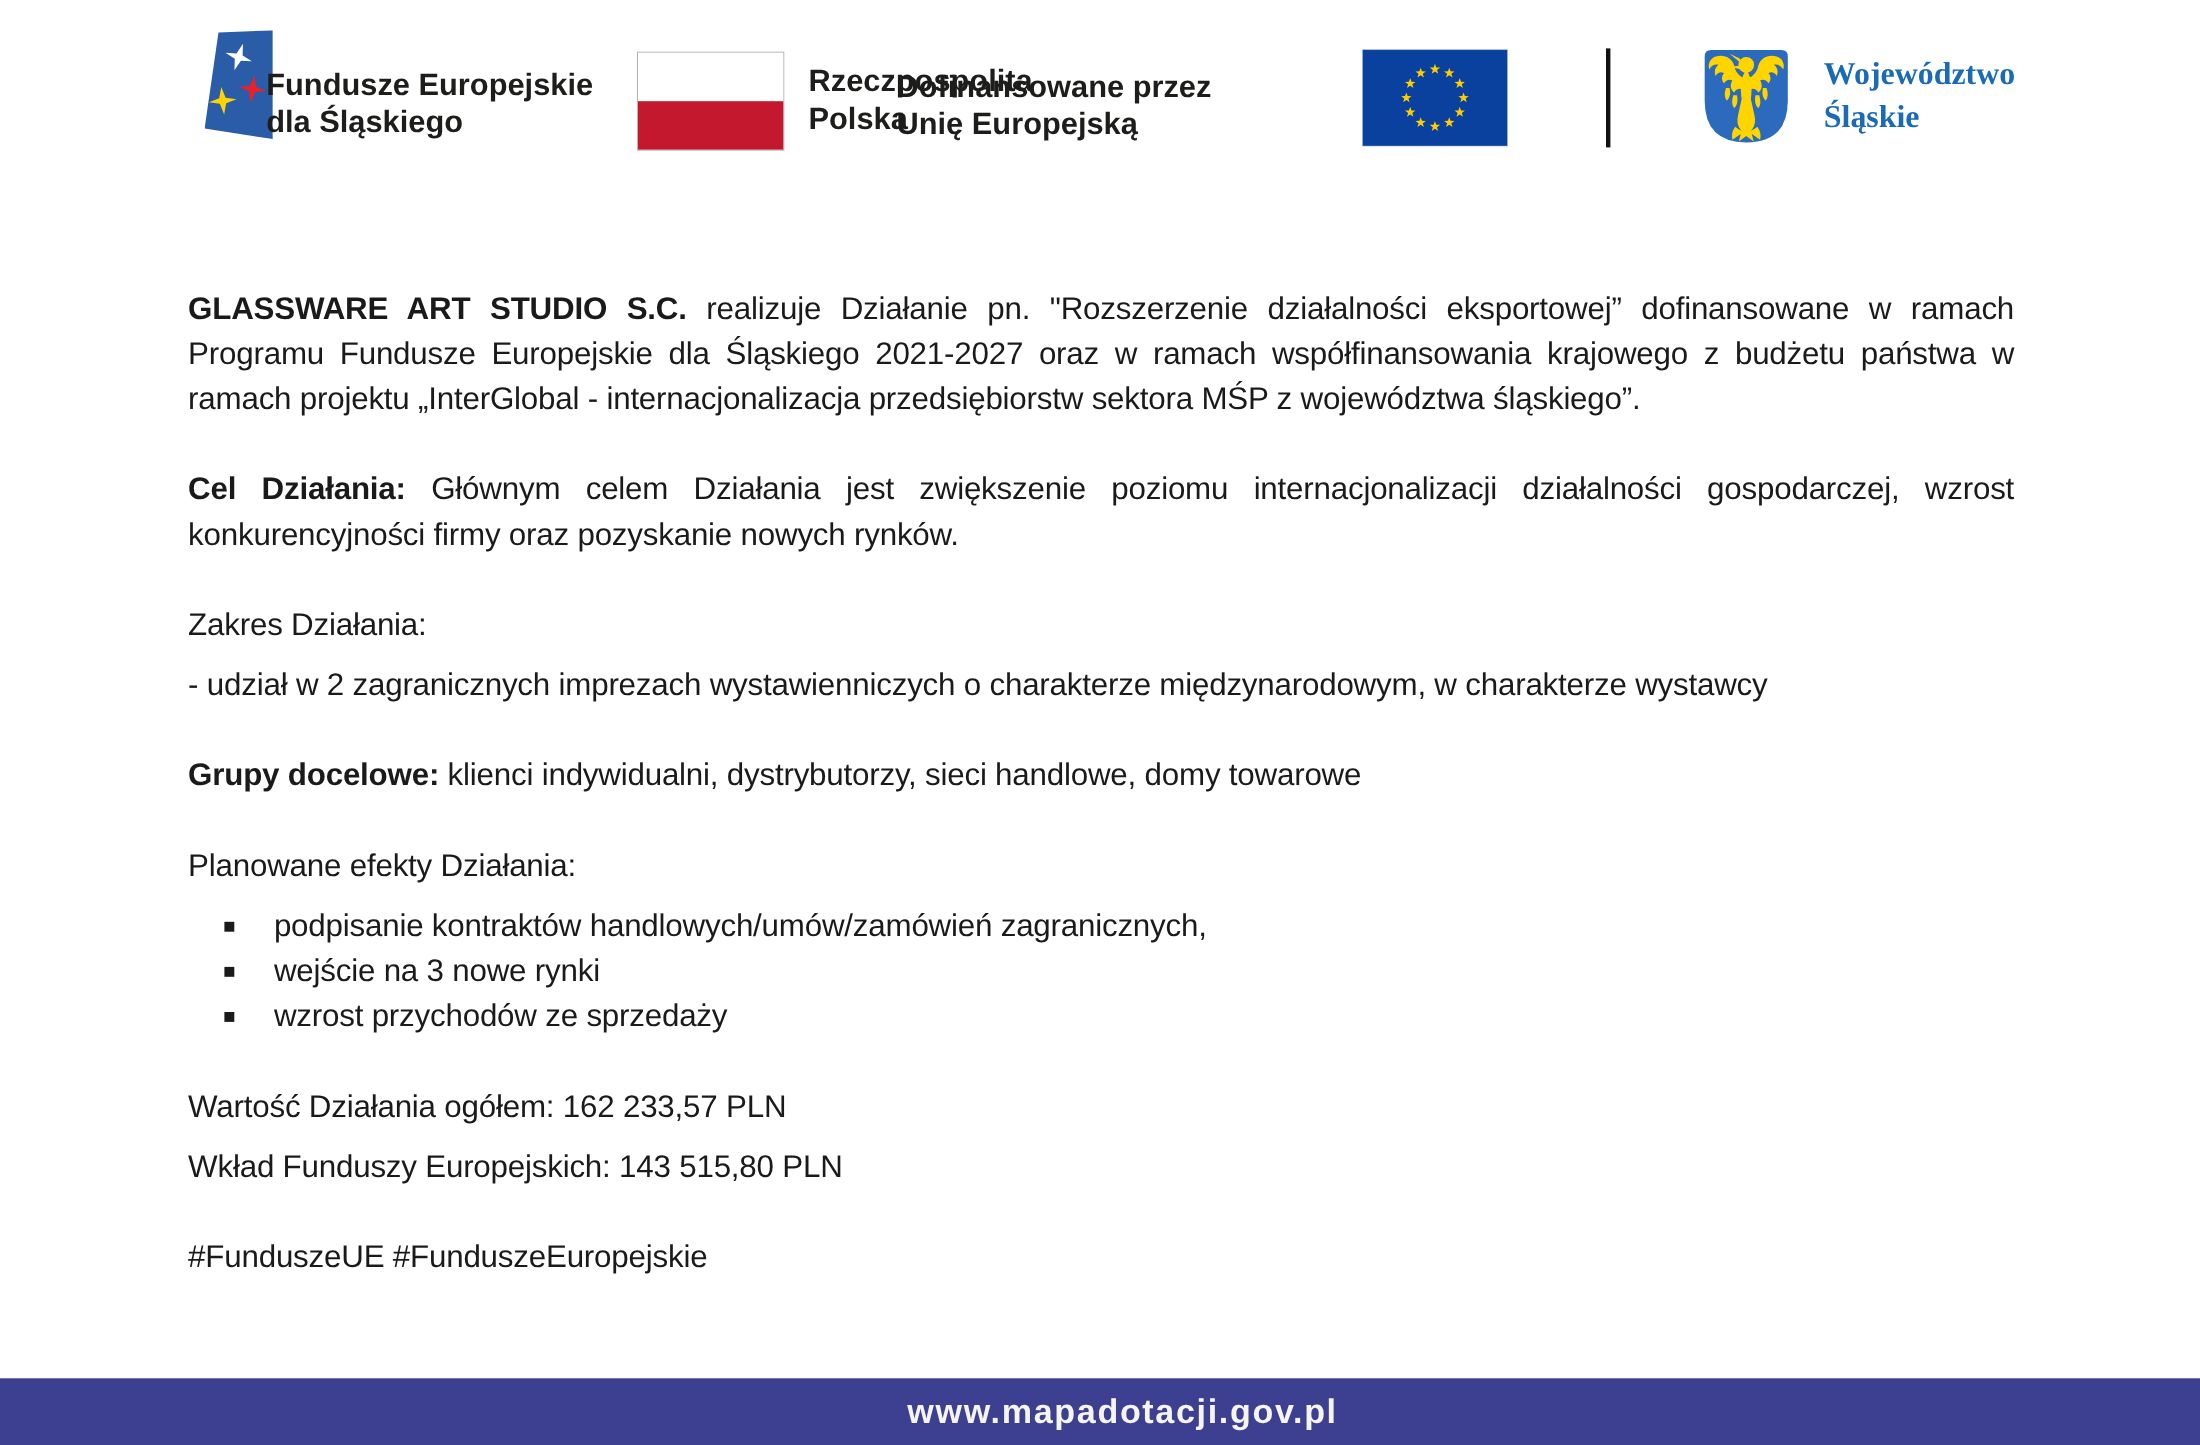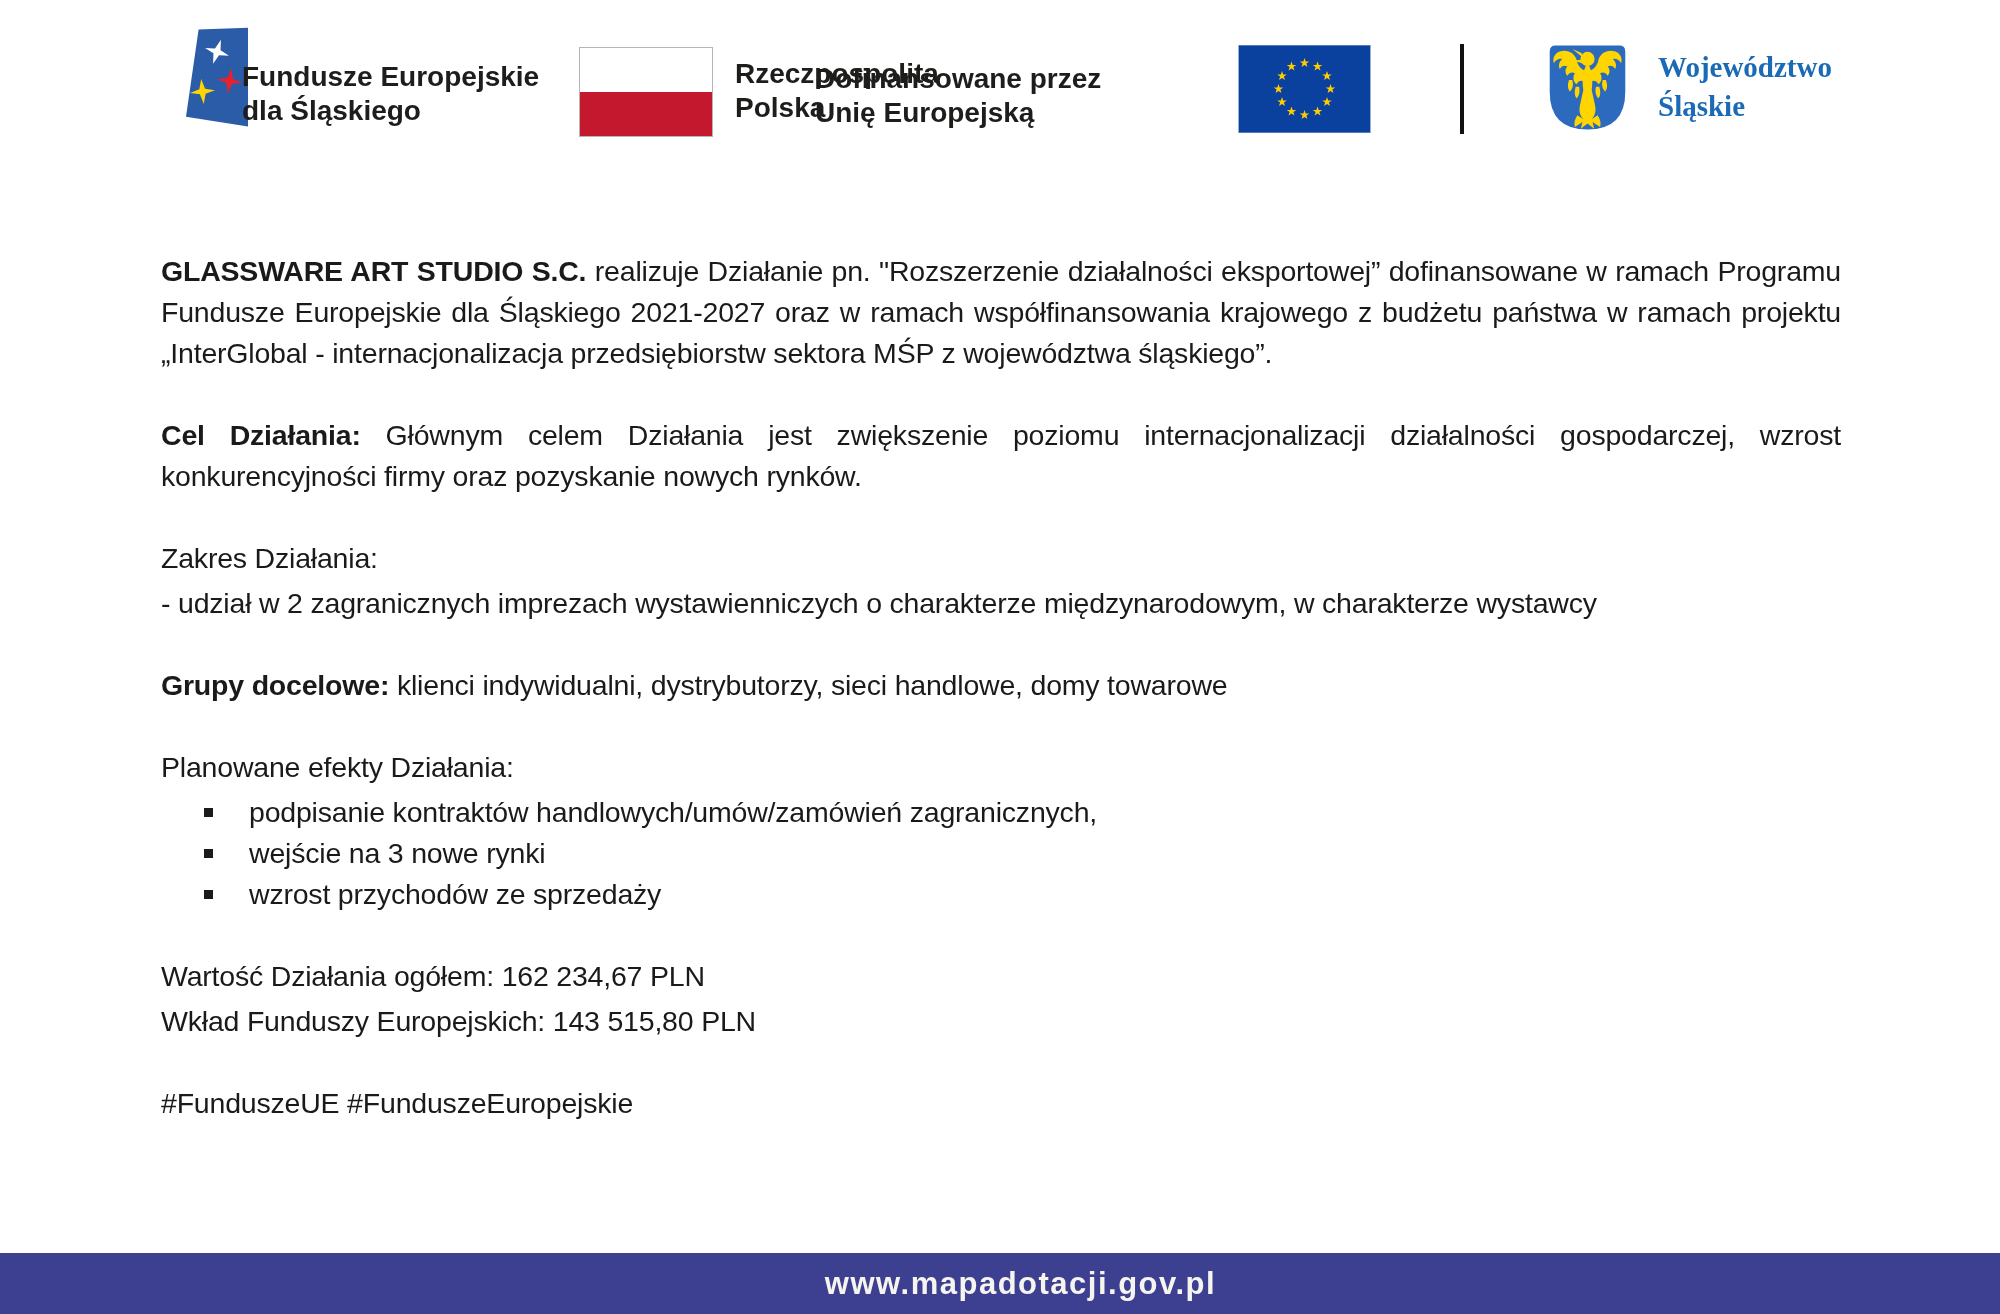--- a/index.html
+++ b/index.html
@@ -23,21 +23,21 @@
   .eu-text{left:815px;top:62px;width:400px;text-align:left;}
   .eu-flag{position:absolute;left:1238px;top:45px;}
   .divider{position:absolute;left:1460px;top:44px;width:4px;height:90px;background:#111111;}
   .sl-shield{position:absolute;left:1547px;top:43px;}
   .sl-text{left:1658px;top:48px;font-family:"Liberation Serif","DejaVu Serif",serif;font-weight:700;font-size:29px;line-height:39px;color:#1a6ab5;}
   
   .body-text{
     position:absolute;left:157px;top:247px;width:1688px;
     font-size:28.5px;line-height:41px;letter-spacing:-0.2px;
   }
-  .body-text p{margin:4px;}
+  .body-text p{margin:14px;}
   .justify{text-align:justify;}
   .mb{margin-bottom:41px !important;}
   .bold{font-weight:400;}
   ul.effects{list-style:none;margin:4px;padding:0;}
   ul.effects li{position:relative;padding-left:88px;}
   ul.effects li::before{
     content:"";position:absolute;left:43px;top:16px;width:9px;height:9px;background:#1a1a1a;
   }
   
   .footer{
@@ -145,21 +145,21 @@
     <div class="mb">
       <p class="bold">Planowane efekty Działania:</p>
       <ul class="effects">
         <li>podpisanie kontraktów handlowych/umów/zamówień zagranicznych,</li>
         <li>wejście na 3 nowe rynki</li>
         <li>wzrost przychodów ze sprzedaży</li>
       </ul>
     </div>
 
     <div class="mb bold">
-      <p>Wartość Działania ogółem: 162 234,67 PLN</p>
+      <p>Wartość Działania ogółem: 162 233,57 PLN</p>
       <p>Wkład Funduszy Europejskich: 143 515,80 PLN</p>
     </div>
 
     <p class="bold">#FunduszeUE #FunduszeEuropejskie</p>
   </div>
 
   <div class="footer">
     <span class="url">www.mapadotacji.gov.pl</span>
   </div>
 

